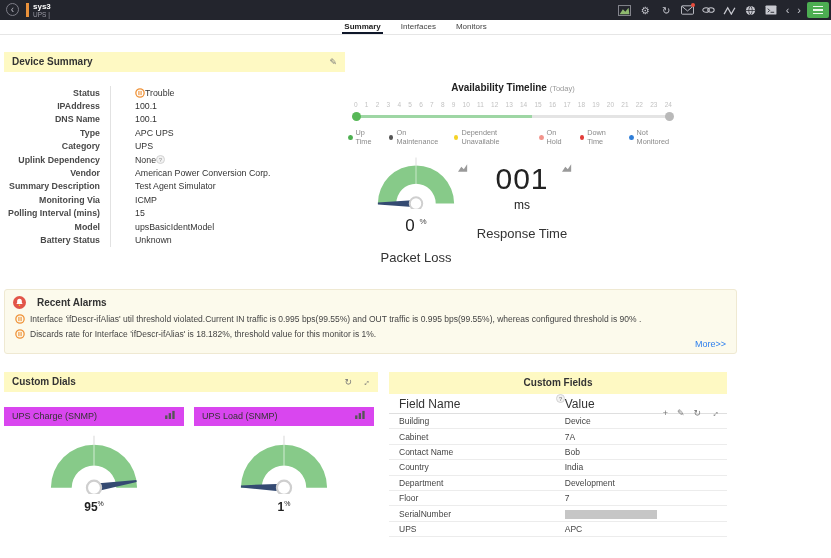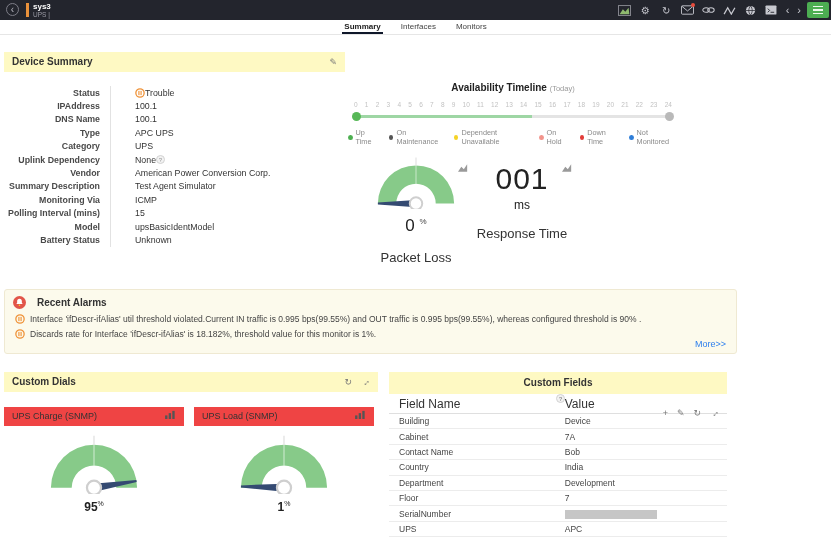--- a/index.html
+++ b/index.html
@@ -78,21 +78,21 @@
   .alarms { position:absolute; left:4px; top:289px; width:733px; height:65px; background:#fcfaec;
     border:1px solid #efe9d2; border-radius:3px; }
   .al-hdr { display:flex; align-items:center; gap:11px; padding:6px 0 0 8px; font-size:10px; font-weight:bold; }
   .al-row { display:flex; align-items:center; gap:5px; padding:5px 4px 0 10px; font-size:8.5px; color:#444; }
   .more-link { position:absolute; right:10px; bottom:4px; font-size:9px; color:#2f80ed; cursor:pointer; }
 
   
   .dials-panel { position:absolute; left:4px; top:372px; width:374px; }
   .dial-cards { display:flex; gap:10px; margin-top:15px; }
   .dial-card { width:180px; }
-  .dial-card-hdr { height:19px; line-height:19px; background:#ef4444; padding:0 8px; font-size:9px;
+  .dial-card-hdr { height:19px; line-height:19px; background:#d946ef; padding:0 8px; font-size:9px;
     color:#333; display:flex; align-items:center; }
   .dial-card-hdr .bar-ic { margin-left:auto; cursor:pointer; }
   .dial-body { text-align:center; padding-top:8px; }
   .dial-body svg.gauge-svg { width:104px; height:60px; }
   .d-value { font-size:12px; font-weight:bold; color:#222; margin-top:2px; }
   .d-value sup { font-size:7px; font-weight:normal; }
 
   
   .cf-panel { position:absolute; left:389px; top:372px; width:338px; }
   .cf-panel .panel-hdr { height:22px; line-height:22px;flex-direction:column; }

